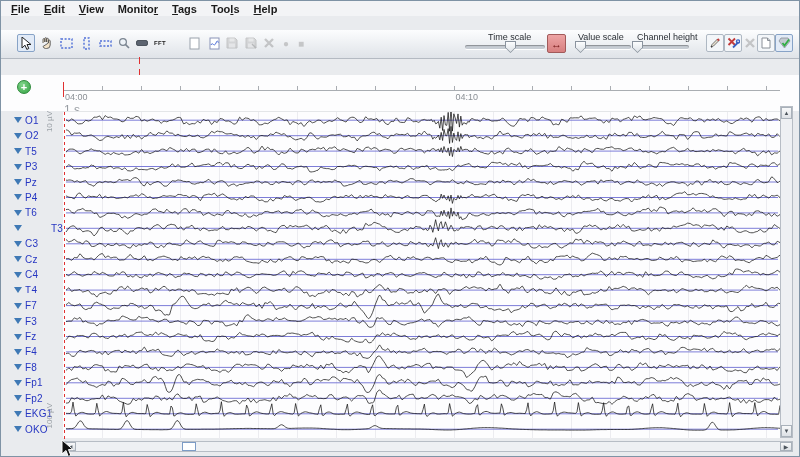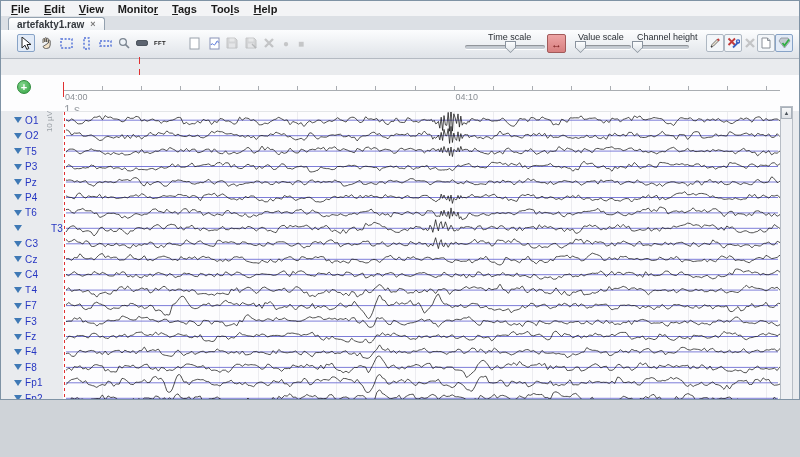--- a/index.html
+++ b/index.html
@@ -1,16 +1,16 @@
 <!DOCTYPE html>
 <html><head>
 <meta charset="utf-8">
 <style>
   html,body{margin:0;padding:0;background:#cfd3d8;}
-  .window{position:relative;width:800px;height:400px;background:#e9ebee;border:1px solid #7f93a5;
+  .window{position:relative;width:800px;height:457px;background:#e9ebee;border:1px solid #7f93a5;
     box-sizing:border-box;overflow:hidden;font-family:"Liberation Sans",sans-serif;
     -webkit-font-smoothing:antialiased;}
   
   .menubar{position:absolute;left:0;top:0;width:100%;height:15px;background:#f3f4f6;
     display:flex;align-items:center;padding-left:3px;font-size:11px;font-weight:bold;color:#1b1b1b;}
   .menu-item{padding:0 7px;line-height:14px;cursor:default;}
   
   .tabbar{position:absolute;left:0;top:15px;width:100%;height:14px;background:#dce0e5;
     border-bottom:1px solid #a9b1ba;}
   .tab{position:absolute;left:7px;top:1px;height:12px;background:linear-gradient(#ffffff,#eef1f4);
@@ -89,26 +89,20 @@
   <div class="menubar">
       <div class="menu-item"><span style="text-decoration: underline;">F</span><span>i</span><span>l</span><span>e</span></div>
       <div class="menu-item"><span style="text-decoration: underline;">E</span><span>d</span><span>i</span><span>t</span></div>
       <div class="menu-item"><span style="text-decoration: underline;">V</span><span>i</span><span>e</span><span>w</span></div>
       <div class="menu-item"><span>M</span><span>o</span><span>n</span><span>i</span><span>t</span><span>o</span><span style="text-decoration: underline;">r</span></div>
       <div class="menu-item"><span style="text-decoration: underline;">T</span><span>a</span><span>g</span><span>s</span></div>
       <div class="menu-item"><span>T</span><span>o</span><span>o</span><span style="text-decoration: underline;">l</span><span>s</span></div>
       <div class="menu-item"><span style="text-decoration: underline;">H</span><span>e</span><span>l</span><span>p</span></div>
     </div>
 
-  <div class="tabbar">
-    <div class="tab">
-      <span>artefakty1.raw</span>
-      <span class="tab-close">×</span>
-    </div>
-  </div>
 
   <div class="toolbar">
     <div class="tbtn sel" style="left:16px">
       <span>
           <svg width="12" height="13" viewBox="0 0 12 13">
             <polygon points="2,0 2,11 5,8.2 6.8,12.4 8.8,11.5 7,7.5 11,7.5" fill="#fff" stroke="#222" stroke-width="1"></polygon>
           </svg>
         </span>
     </div>
     <div class="tbtn" style="left:36px">

